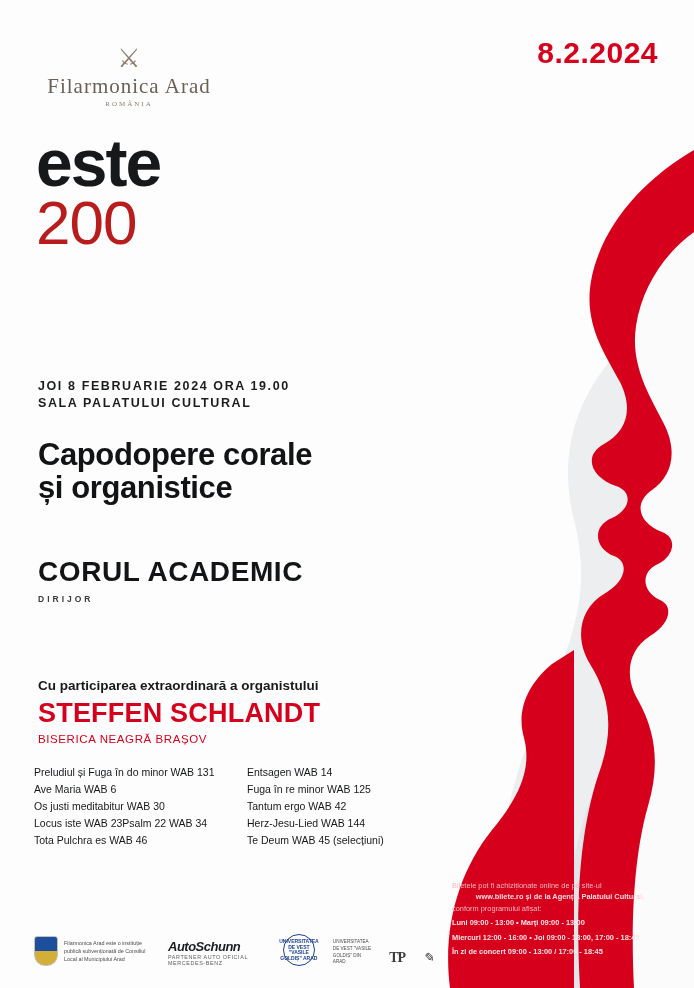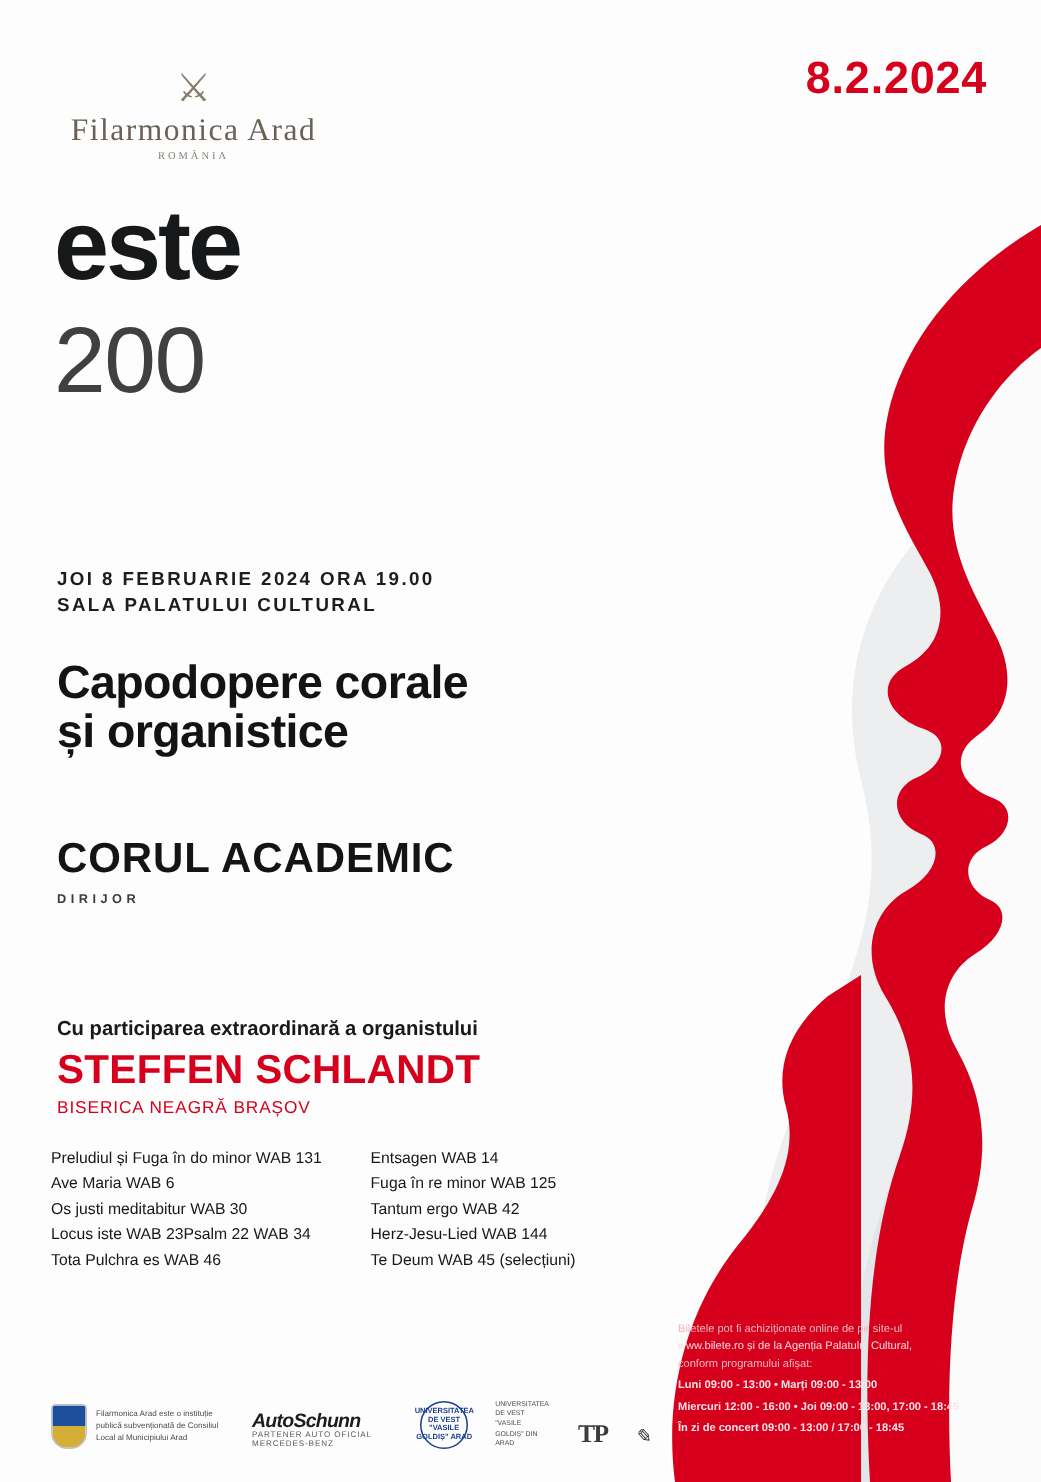--- a/index.html
+++ b/index.html
@@ -87,22 +87,22 @@
     line-height: 0.86;
     font-weight: bold;
     letter-spacing: -2px;
     color: #16181a;
   }
   .t3 {
     font-size: 62px;
     line-height: 0.95;
     font-weight: 300;
     letter-spacing: -1px;
-    color: #404040;
-    margin-top: 20px;
+    color: #b91c1c;
+    margin-top: 2px;
   }
 
   .when {
     position: absolute;
     top: 378px;
     left: 38px;
     font-size: 12.5px;
     line-height: 1.35;
     letter-spacing: 1.6px;
     color: #1b1d1f;
@@ -200,21 +200,21 @@
   
   .ticket-info {
     position: absolute;
     top: 880px;
     left: 452px;
     width: 216px;
     color: #f0b8bf;
     font-size: 7.4px;
     line-height: 1.55;
   }
-  .ticket-info .li-strong { font-weight: normal; color: #ffd9de; }
+  .ticket-info .li-strong { font-weight: bold; color: #ffd9de; text-align: center; }
   .ticket-info .li-hours { font-weight: bold; color: #ffe3e7; margin-top: 3px; }
 
   
   .footer {
     position: absolute;
     left: 34px;
     bottom: 22px;
     width: 400px;
     display: flex;
     align-items: flex-end;
@@ -237,21 +237,21 @@
   .f-auto .auto-1 { font-size: 13px; font-weight: bold; font-style: italic; color: #1b1d1f; letter-spacing: -0.5px;}
   .f-auto .auto-2 { font-size: 5.4px; color: #5a5c5f; letter-spacing: 0.6px; }
   .f-circle {
     width: 30px; height: 30px; border-radius: 50%;
     border: 1.6px solid #1b3f8f;
     display: flex; align-items: center; justify-content: center;
     font-size: 5px; color: #1b3f8f; font-weight: bold; text-align: center;
     line-height: 1.1;
   }
   .f-uvvg { font-size: 4.6px; color: #4a4c4f; line-height: 1.45; width: 54px; }
-  .f-tp { font-size: 17px; font-weight: bold; color: #3a3c3e; font-family: "Liberation Serif", serif; letter-spacing: -1px;}
+  .f-tp { font-size: 14px; font-weight: bold; color: #3a3c3e; font-family: "Liberation Serif", serif; letter-spacing: -1px;}
   .f-sign {
     font-family: "Liberation Serif", serif;
     font-style: italic;
     font-size: 13px;
     color: #2a2c2e;
     transform: rotate(-6deg);
   }
 </style>
 </head>
 <body>

